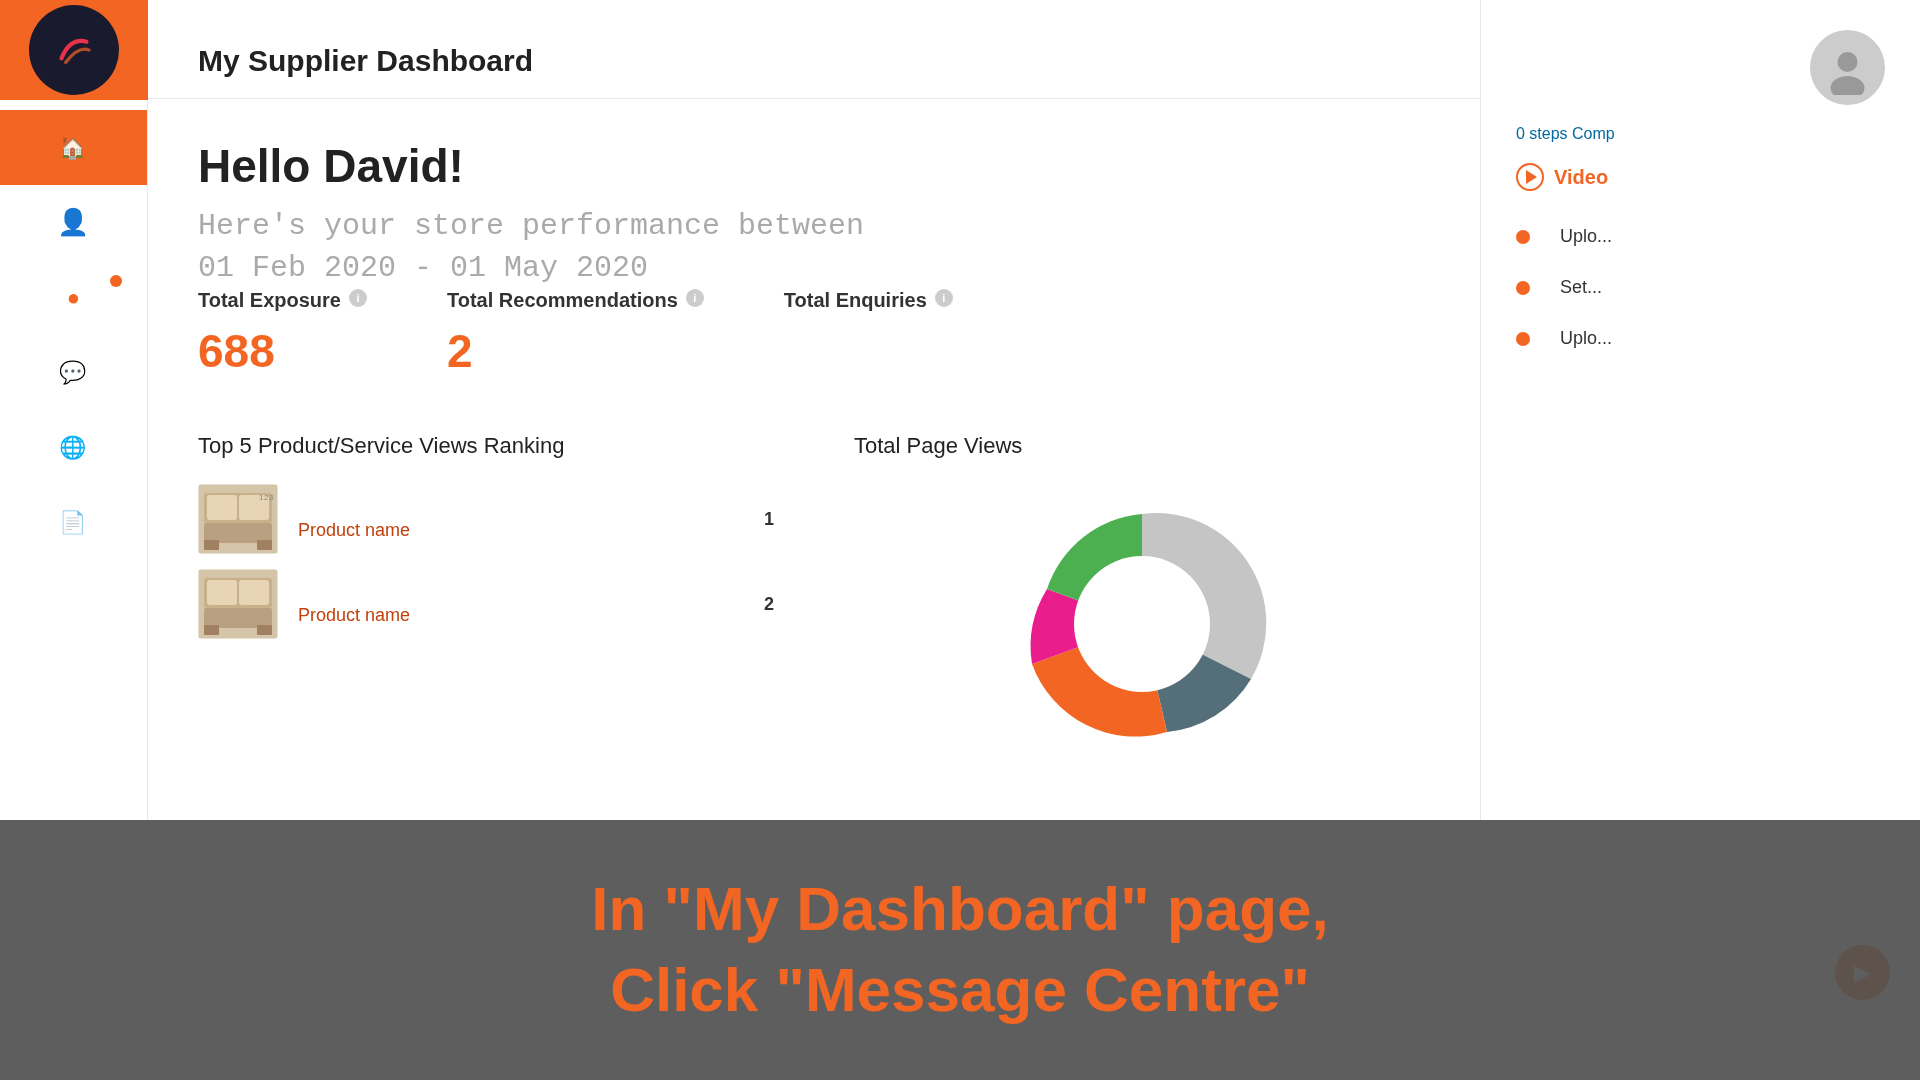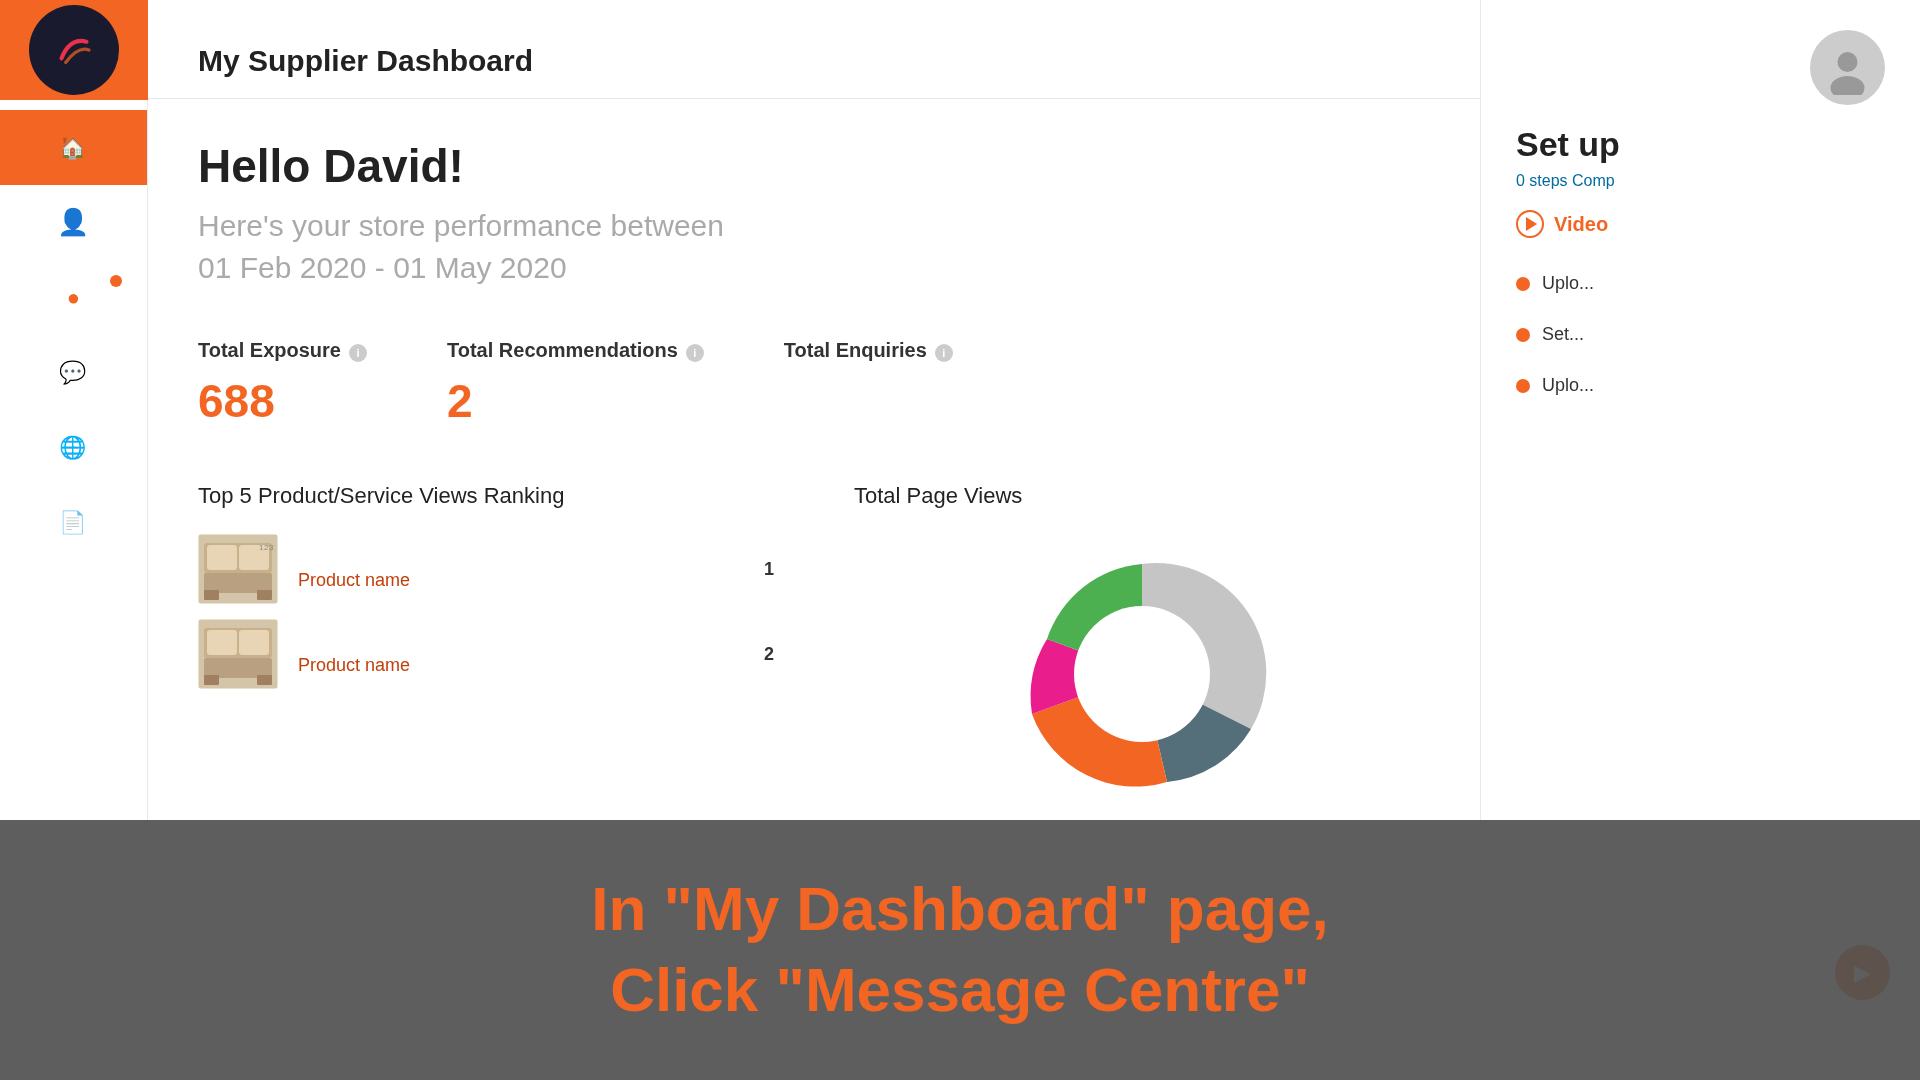--- a/index.html
+++ b/index.html
@@ -126,42 +126,42 @@
       font-size: 46px;
       font-weight: 800;
       color: #222;
       margin-bottom: 12px;
     }
 
     .performance-text {
       font-size: 30px;
       color: #aaa;
       line-height: 1.4;
-      margin-bottom: 50px;
+      font-family: Liberation Mono, monospace;
     }
 
     
     .stats-row {
       display: flex;
       gap: 80px;
       margin-bottom: 55px;
     }
 
     .stat-item {
       display: flex;
       flex-direction: column;
       gap: 12px;
     }
 
     .stat-label {
       font-size: 20px;
       font-weight: 600;
       color: #333;
       display: flex;
-      align-items: flex-end;
+      align-items: flex-start;
       gap: 8px;
     }
 
     .stat-info-icon {
       width: 18px;
       height: 18px;
       border-radius: 50%;
       background: #ccc;
       color: #fff;
       font-size: 11px;
@@ -301,21 +301,21 @@
 
     .setup-steps {
       display: flex;
       flex-direction: column;
       gap: 30px;
     }
 
     .setup-step {
       display: flex;
       align-items: flex-start;
-      gap: 12px;
+      gap: 30px;
       text-align: center;
     }
 
     .step-bullet {
       width: 14px;
       height: 14px;
       border-radius: 50%;
       background: #f26522;
       margin-top: 4px;
       flex-shrink: 0;
@@ -505,21 +505,20 @@
   <div style="display:flex; justify-content:flex-end; margin-bottom:20px;">
     <div class="avatar-circle">
       <svg width="55" height="55" viewBox="0 0 55 55">
         <circle cx="27.5" cy="27.5" r="27.5" fill="#ccc"></circle>
         <circle cx="27.5" cy="22" r="10" fill="#999"></circle>
         <ellipse cx="27.5" cy="48" rx="17" ry="12" fill="#999"></ellipse>
       </svg>
     </div>
   </div>
 
-  <div class="setup-title">Set up</div>
   <div class="setup-subtitle">0 steps Comp</div>
 
   <div class="video-link">
     <div class="play-icon">
       <div class="play-triangle"></div>
     </div>
     <span>Video</span>
   </div>
 
   <div class="setup-steps">

